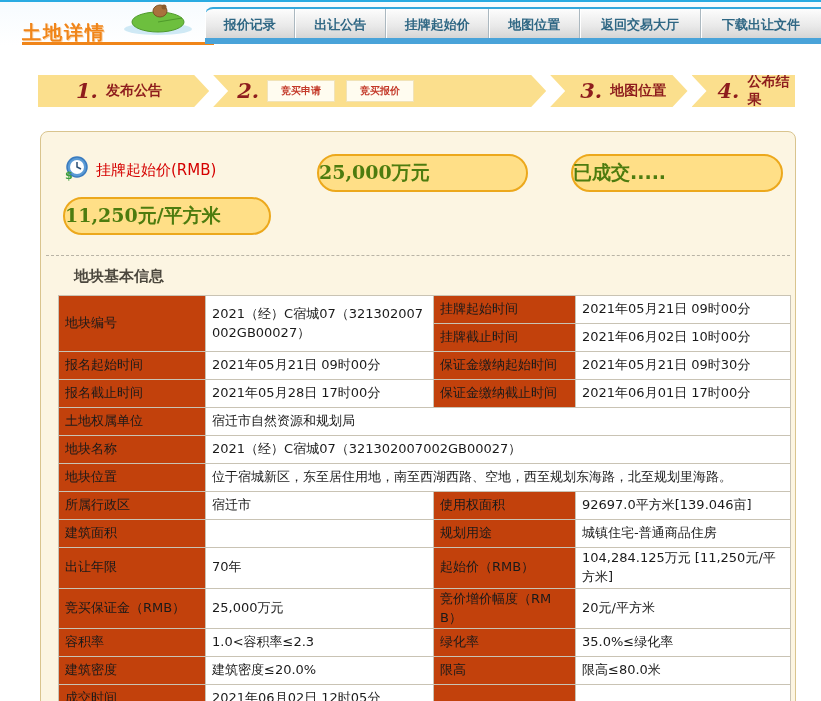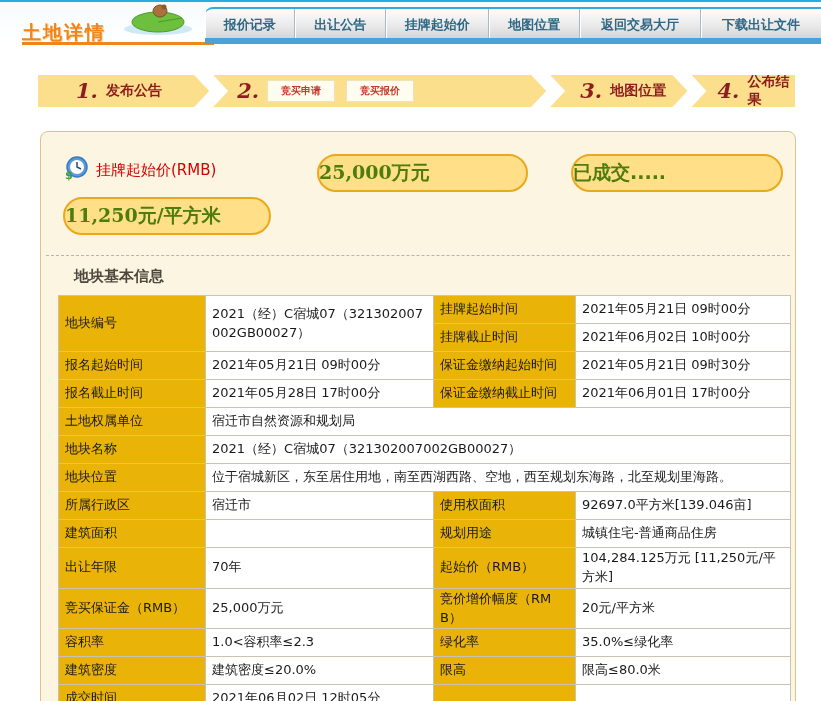--- a/index.html
+++ b/index.html
@@ -53,21 +53,21 @@
   .sum-box{height:34px;background:var(--box_yellow,#FFDF87);border:2px solid var(--box_border,#ECA81C);
     border-radius:19px;display:flex;align-items:center;
     font-family:"DejaVu Serif","Liberation Serif",serif;font-weight:bold;font-size:19px;color:#4d7c0f;}
   .sum-box.sans{font-family:"DejaVu Sans","Liberation Sans",sans-serif;font-size:19px;}
   .divider{border-top:1px dashed #b9b4a6;margin:0 5px;}
   .sec-title{margin:11px 0 9px 33px;font-size:15px;font-weight:bold;color:#4C483E;}
   
   table.info{border-collapse:collapse;margin-left:17px;width:732px;table-layout:fixed;
     background:#fff;font-size:13px;color:#1a1a1a;}
   table.info td{border:1px solid #c9c3b4;height:25px;padding:1px 6px;word-break:break-all;line-height:1.45;}
-  table.info td.lbl{background:#eab308;}
+  table.info td.lbl{background:#c2410c;}
   col.c1{width:147px;}col.c2{width:228px;}col.c3{width:142px;}col.c4{width:215px;}
 </style>
 </head>
 <body>
 
 <div class="header">
   <div class="top-line"></div>
   <div class="logo-wrap">
     <span class="logo-leaf">
       <svg width="78" height="34" viewBox="0 0 78 34">

